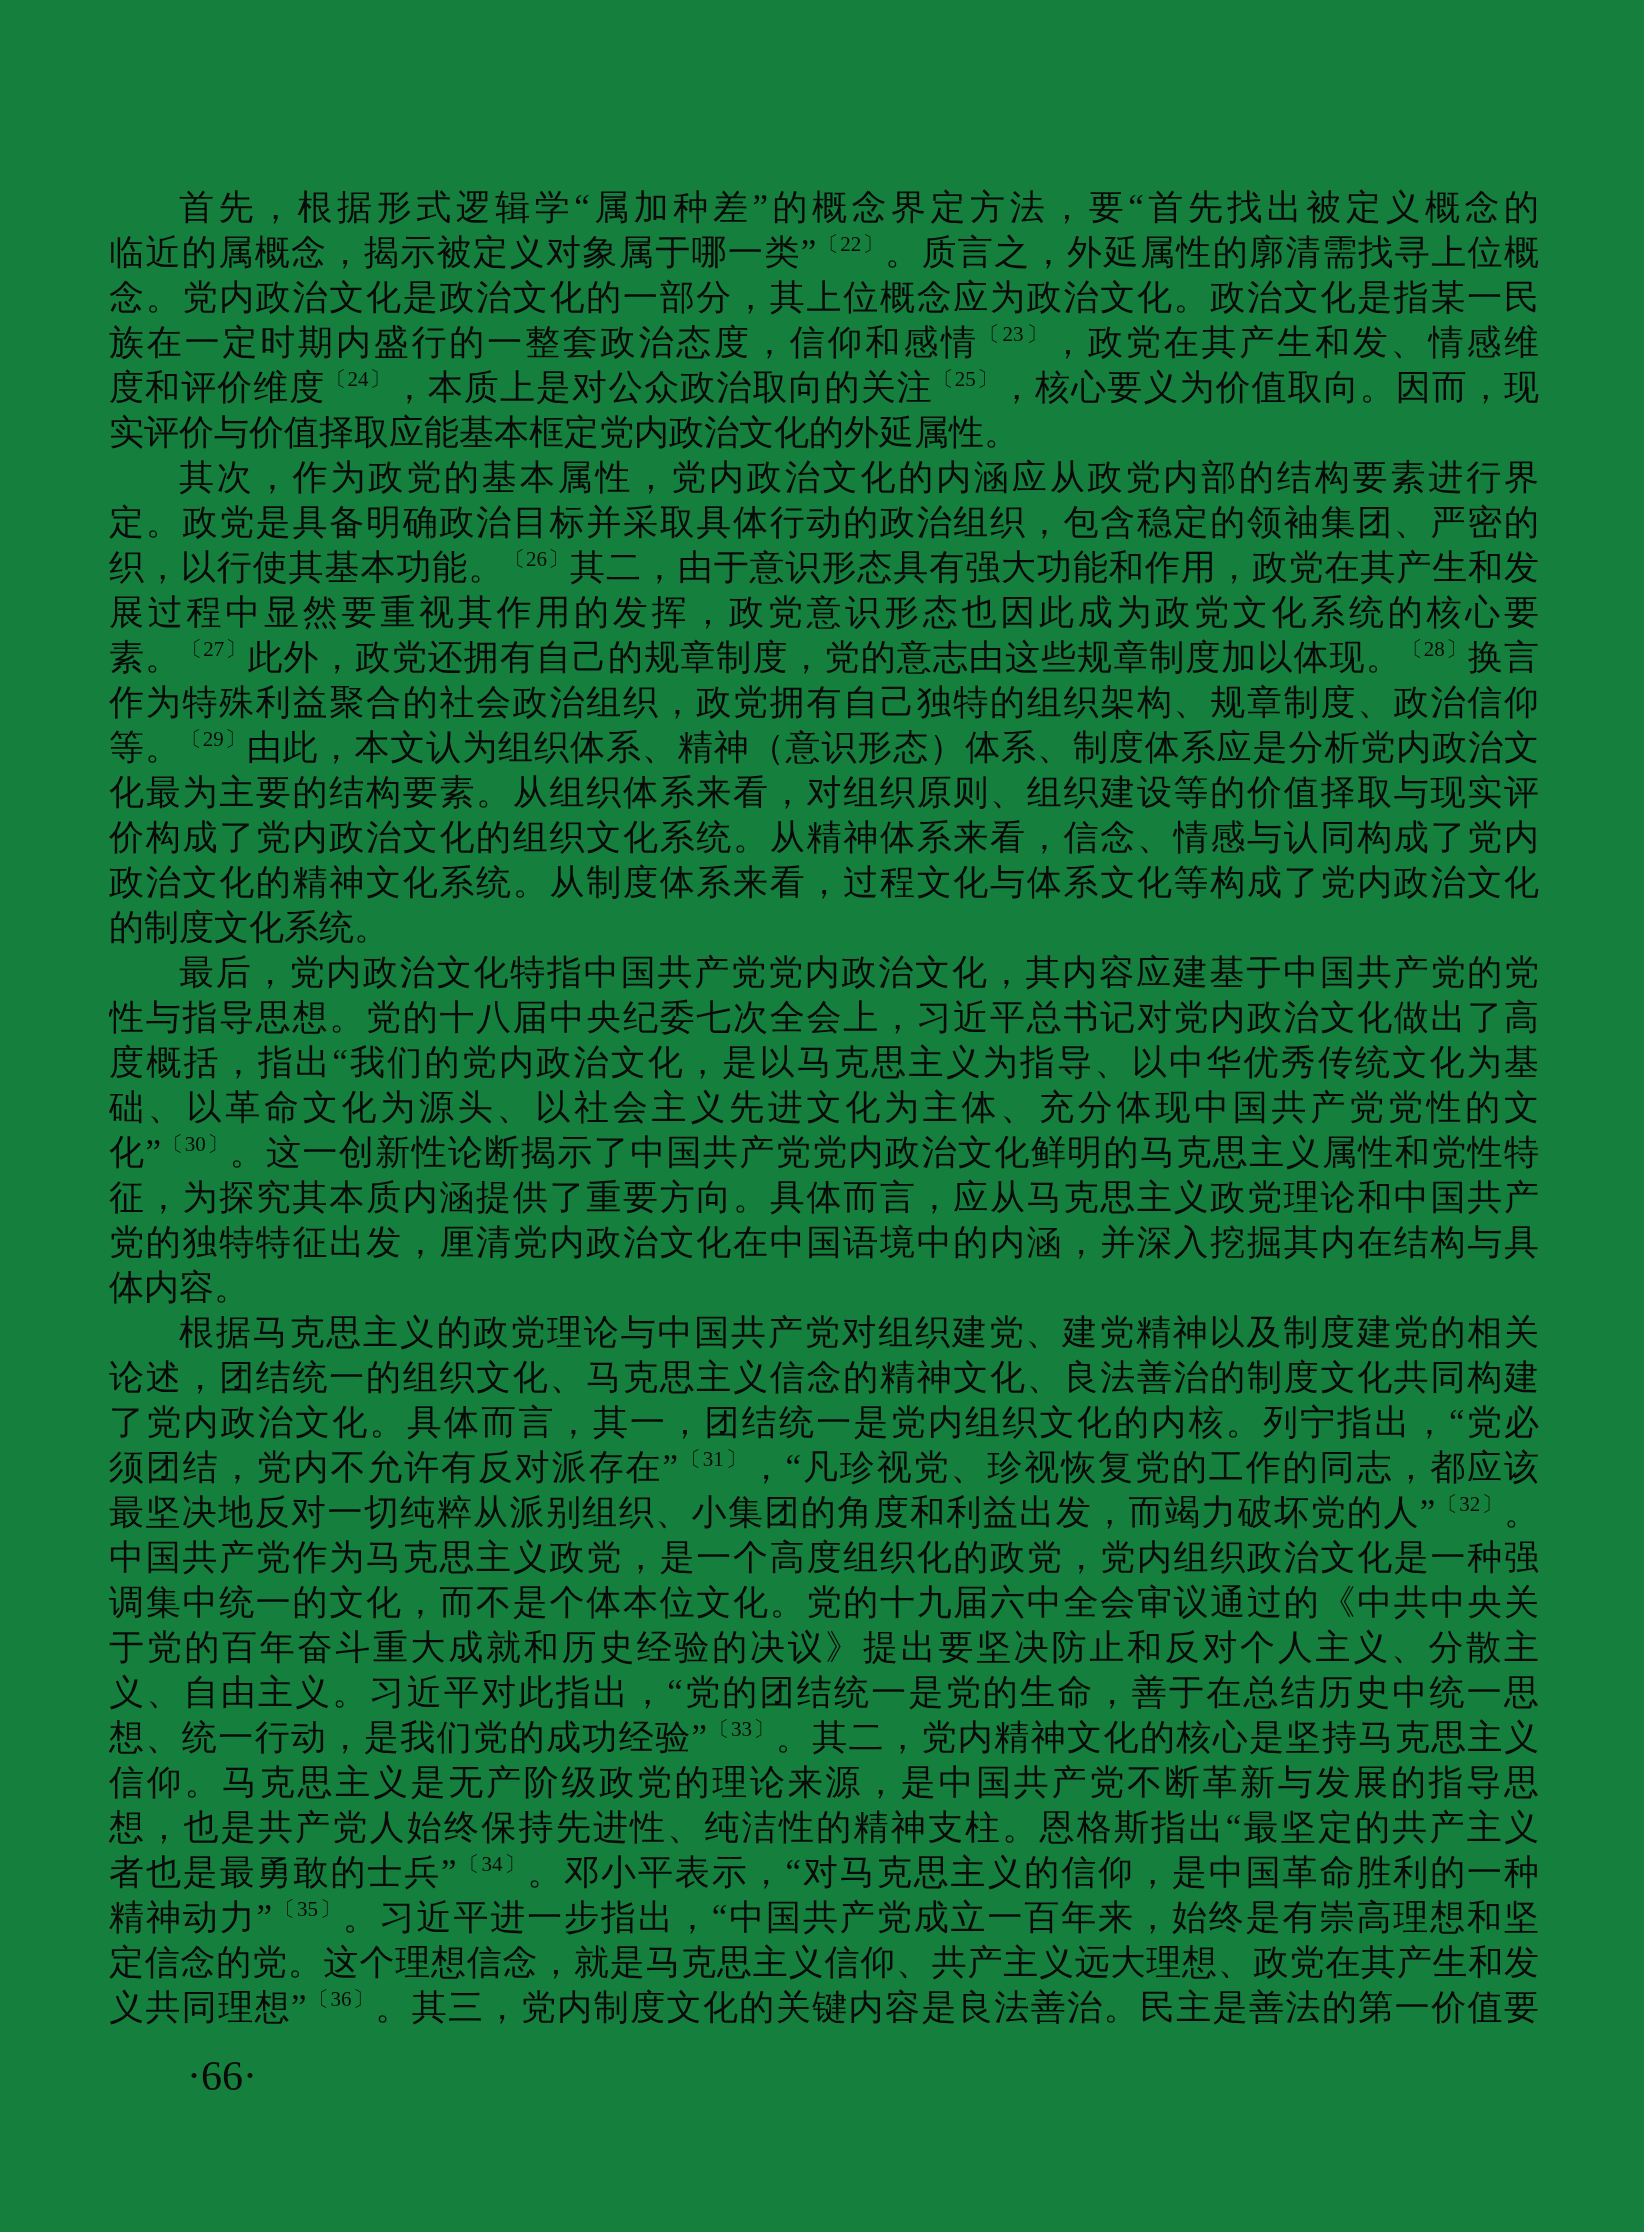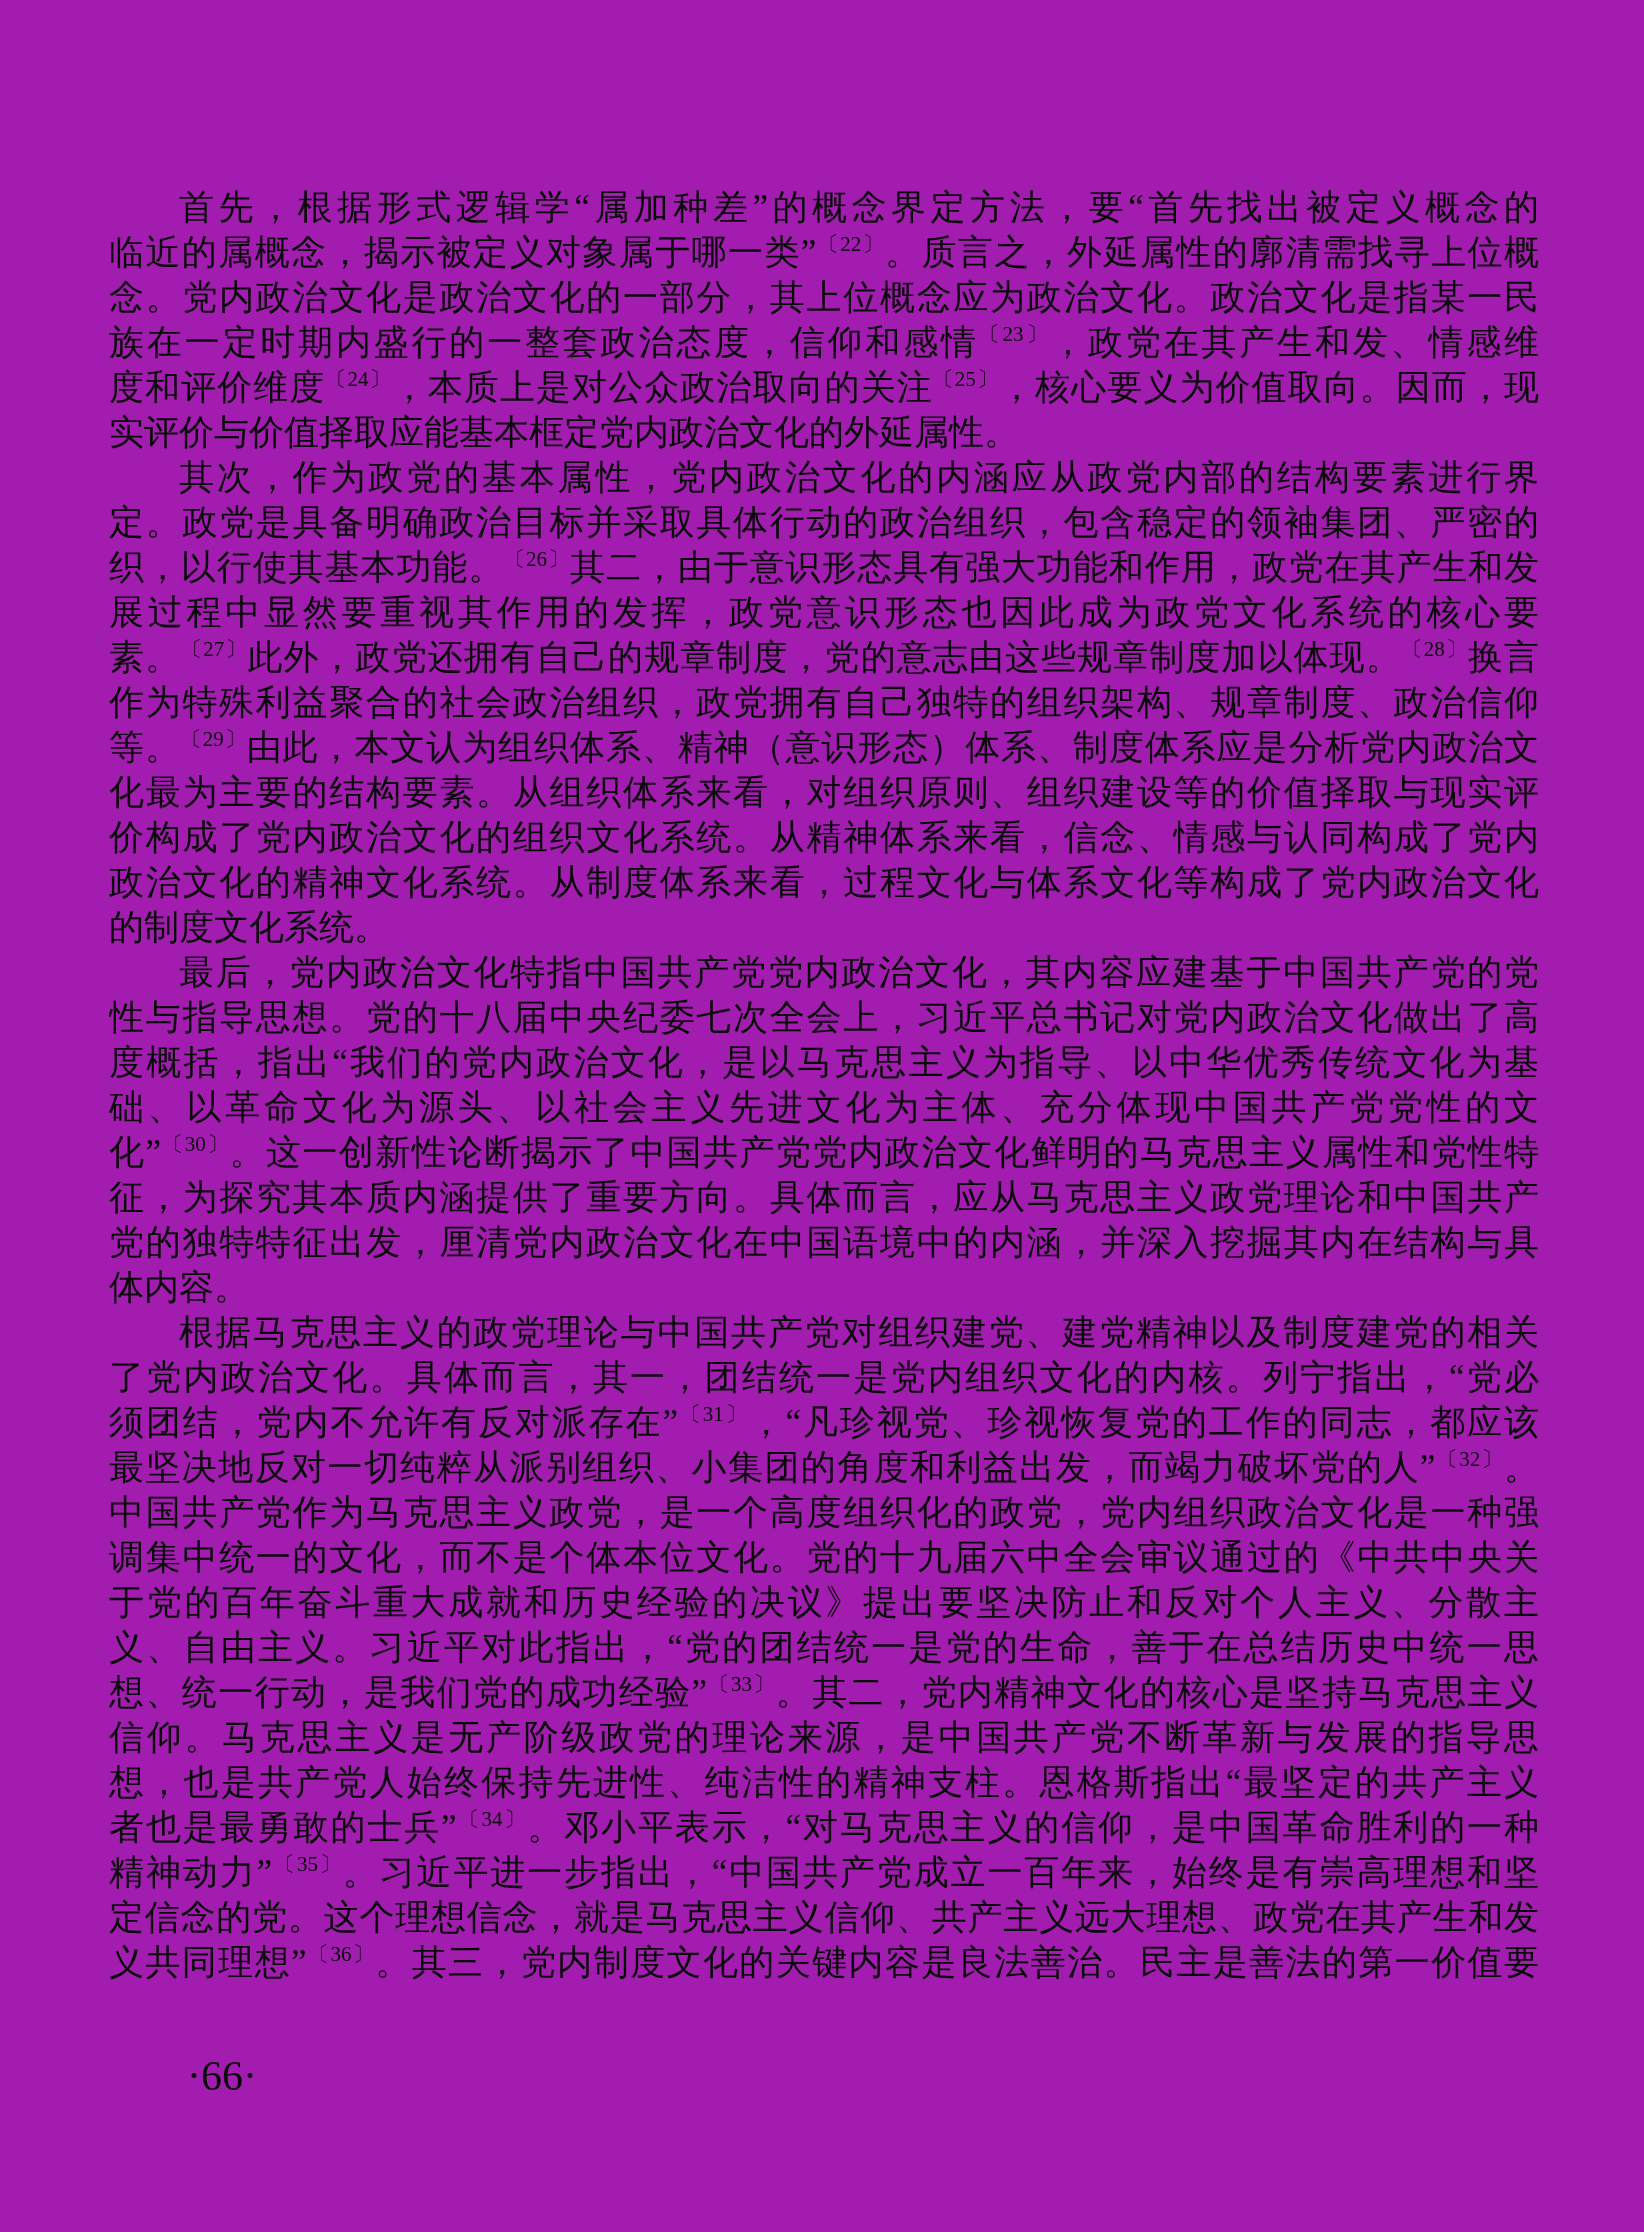--- a/index.html
+++ b/index.html
@@ -12,21 +12,21 @@
     height: 2233px;
     position: relative;
     font-family: "Liberation Serif", "DejaVu Serif", serif;
     color: #0a0a0a;
   }
   .page {
     position: absolute;
     left: 0; top: 0;
     width: 1645px;
     height: 2233px;
-    background: #a21caf;
+    background: #15803d;
     overflow: hidden;
   }
   .content {
     position: absolute;
     left: 109px;
     top: 185px;
     width: 1430px;
   }
   .paragraph {
     margin: 0;
@@ -93,20 +93,21 @@
         <div class="line"><span>性与指导思想。党的十八届中央纪委七次全会上，习近平总书记对党内政治文化做出了高</span></div>
         <div class="line"><span>度概括，指出“我们的党内政治文化，是以马克思主义为指导、以中华优秀传统文化为基</span></div>
         <div class="line"><span>础、以革命文化为源头、以社会主义先进文化为主体、充分体现中国共产党党性的文</span></div>
         <div class="line"><span>化”</span><sup class="ref">〔30〕</sup><span>。这一创新性论断揭示了中国共产党党内政治文化鲜明的马克思主义属性和党性特</span></div>
         <div class="line"><span>征，为探究其本质内涵提供了重要方向。具体而言，应从马克思主义政党理论和中国共产</span></div>
         <div class="line"><span>党的独特特征出发，厘清党内政治文化在中国语境中的内涵，并深入挖掘其内在结构与具</span></div>
         <div class="line endpara"><span>体内容。</span></div>
       </div>
       <div class="paragraph">
         <div class="line first"><span>根据马克思主义的政党理论与中国共产党对组织建党、建党精神以及制度建党的相关</span></div>
+        <div class="line"><span>论述，团结统一的组织文化、马克思主义信念的精神文化、良法善治的制度文化共同构建</span></div>
         <div class="line"><span>了党内政治文化。具体而言，其一，团结统一是党内组织文化的内核。列宁指出，“党必</span></div>
         <div class="line"><span>须团结，党内不允许有反对派存在”</span><sup class="ref">〔31〕</sup><span>，“凡珍视党、珍视恢复党的工作的同志，都应该</span></div>
         <div class="line"><span>最坚决地反对一切纯粹从派别组织、小集团的角度和利益出发，而竭力破坏党的人”</span><sup class="ref">〔32〕</sup><span>。</span></div>
         <div class="line"><span>中国共产党作为马克思主义政党，是一个高度组织化的政党，党内组织政治文化是一种强</span></div>
         <div class="line"><span>调集中统一的文化，而不是个体本位文化。党的十九届六中全会审议通过的《中共中央关</span></div>
         <div class="line"><span>于党的百年奋斗重大成就和历史经验的决议》提出要坚决防止和反对个人主义、分散主</span></div>
         <div class="line"><span>义、自由主义。习近平对此指出，“党的团结统一是党的生命，善于在总结历史中统一思</span></div>
         <div class="line"><span>想、统一行动，是我们党的成功经验”</span><sup class="ref">〔33〕</sup><span>。其二，党内精神文化的核心是坚持马克思主义</span></div>
         <div class="line"><span>信仰。马克思主义是无产阶级政党的理论来源，是中国共产党不断革新与发展的指导思</span></div>
         <div class="line"><span>想，也是共产党人始终保持先进性、纯洁性的精神支柱。恩格斯指出“最坚定的共产主义</span></div>

